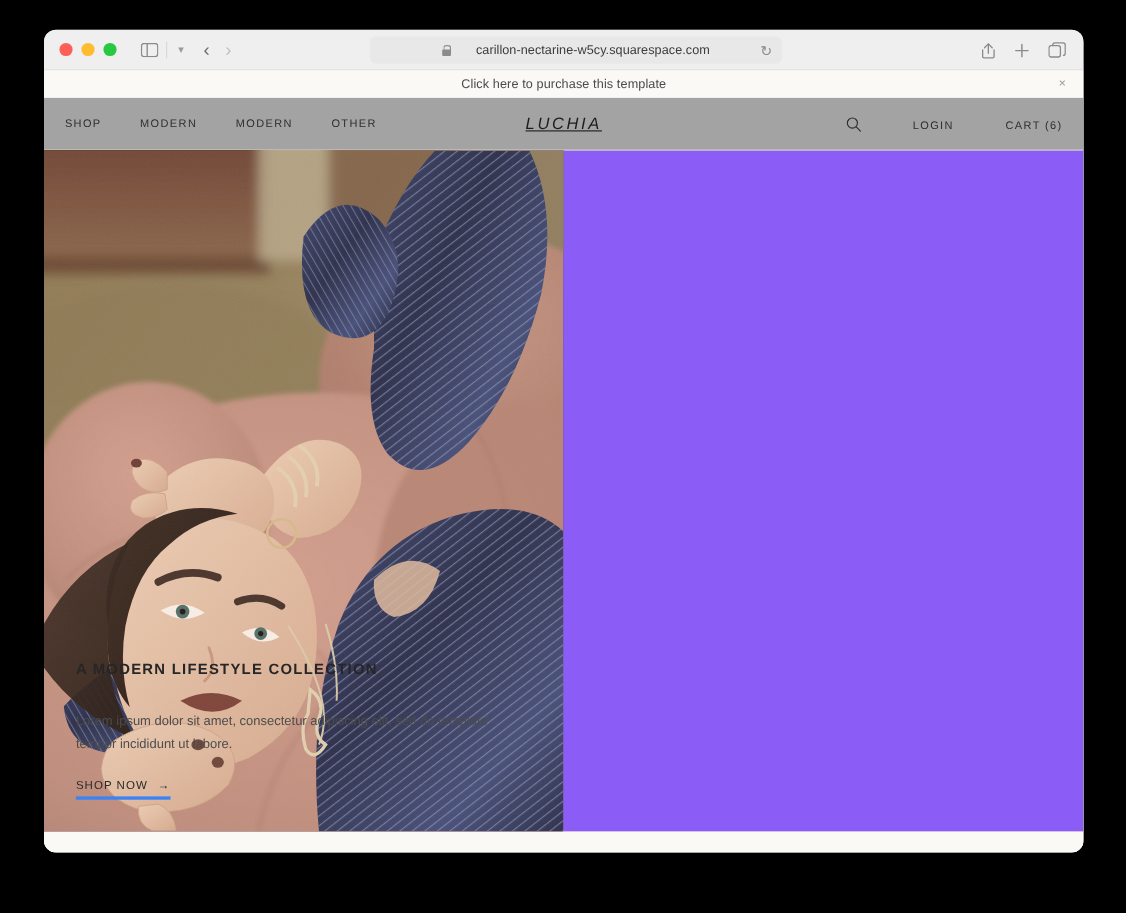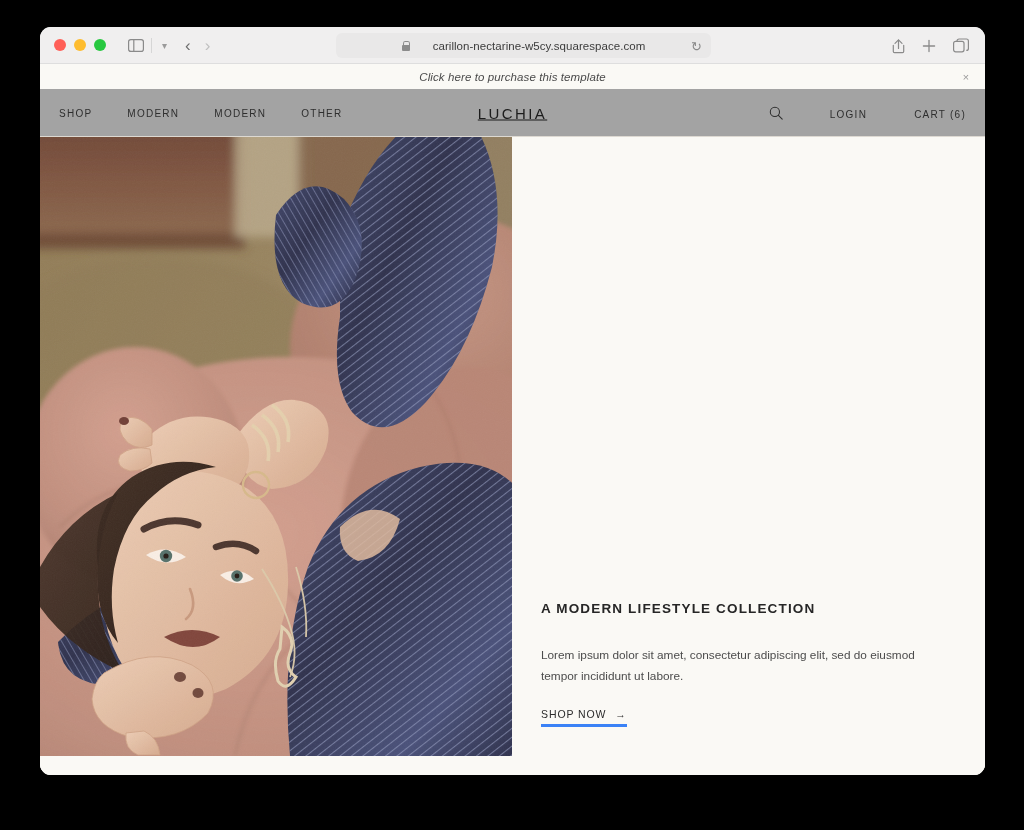--- a/index.html
+++ b/index.html
@@ -96,21 +96,20 @@
     background:#faf9f5;
     overflow:hidden;
   }
 
   
   .promo {
     position:relative;
     height:25px;
     display:flex; align-items:center; justify-content:center;
     background:#faf9f5;
-    font-style:italic;
   }
   .promo-text {
     font-size:11.5px; color:#4a4a4a; letter-spacing:0.1px;
   }
   .promo-close {
     position:absolute; right:16px; top:50%; transform:translateY(-50%);
     font-size:11px; color:#9a9a9a; line-height:1;
   }
 
   
@@ -130,29 +129,31 @@
   }
   .navlink {
     font-size:10px; letter-spacing:1.25px; color:#2e2e2e;
     text-decoration:none; white-space:nowrap;
   }
   .brand {
     position:absolute; left:50%; top:50%;
     transform:translate(-50%,-50%);
     font-size:15px; letter-spacing:2.4px; color:#1c1c1c;
     white-space:nowrap;
+    font-style:italic;
   }
   .search-ic { display:flex; align-items:center; color:#2e2e2e; }
 
   
   .hero {
     position:relative;
     height:619px;
     display:flex;
     background:#8b5cf6;
+    flex-direction:column;
   }
 
   .hero-media {
     width:472px; height:100%;
     position:relative;
     overflow:hidden;
     background:#6b4a3b;
     flex:none;
   }
   .hero-media svg { display:block; width:100%; height:100%; }
@@ -435,21 +436,21 @@
           <path d="M242 490 Q256 500 250 516 Q244 532 256 540 Q246 556 238 544 Q232 524 240 512 Z" fill="none" stroke="#e4d6b6" stroke-width="3"></path>
 
           <rect width="472" height="619" fill="#c98f62" opacity="0.07"></rect>
           <rect width="472" height="619" filter="url(#grain)" opacity="0.05"></rect>
         </svg>
       </div>
 
       <div class="hero-copy">
         <div class="copy-inner">
           <h1 class="hero-title">A MODERN LIFESTYLE COLLECTION</h1>
-          <p class="hero-body">Lorem ipsum dolor sit amet, consectetur adipiscing elit, sed do eiusmod tempor incididunt ut labore.</p>
+          <p class="hero-body">Lorem ipsum dolor sit amet, consectetur adipiscing elit, sed do template tempor incididunt ut labore.</p>
           <a class="shop-now" href="#">
             <span>SHOP NOW</span><span class="arw">→</span>
           </a>
         </div>
       </div>
     </div>
 
     <div class="page-bottom"></div>
   </div>
 </div>

